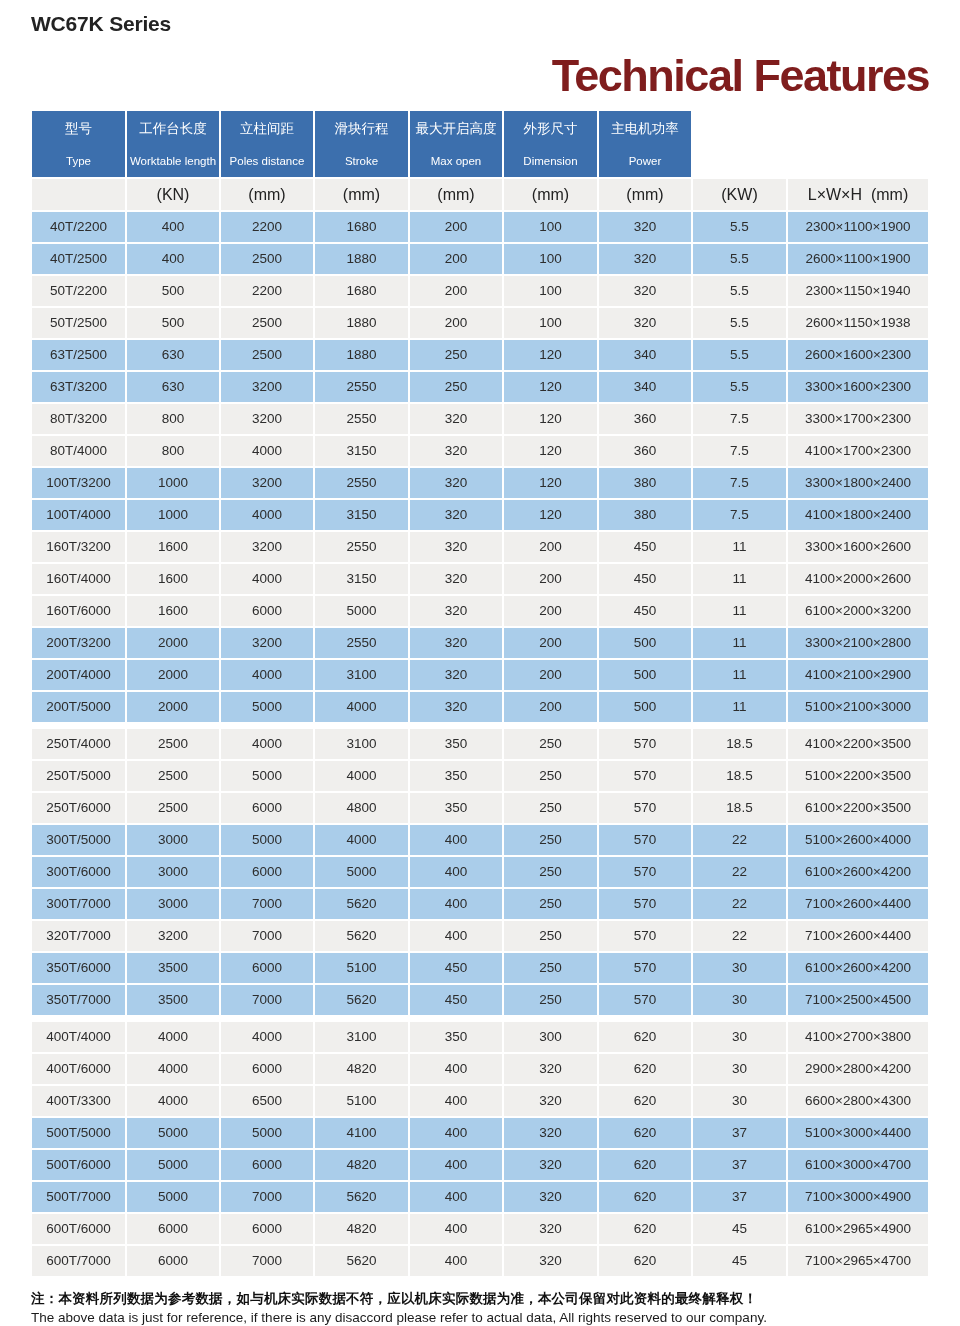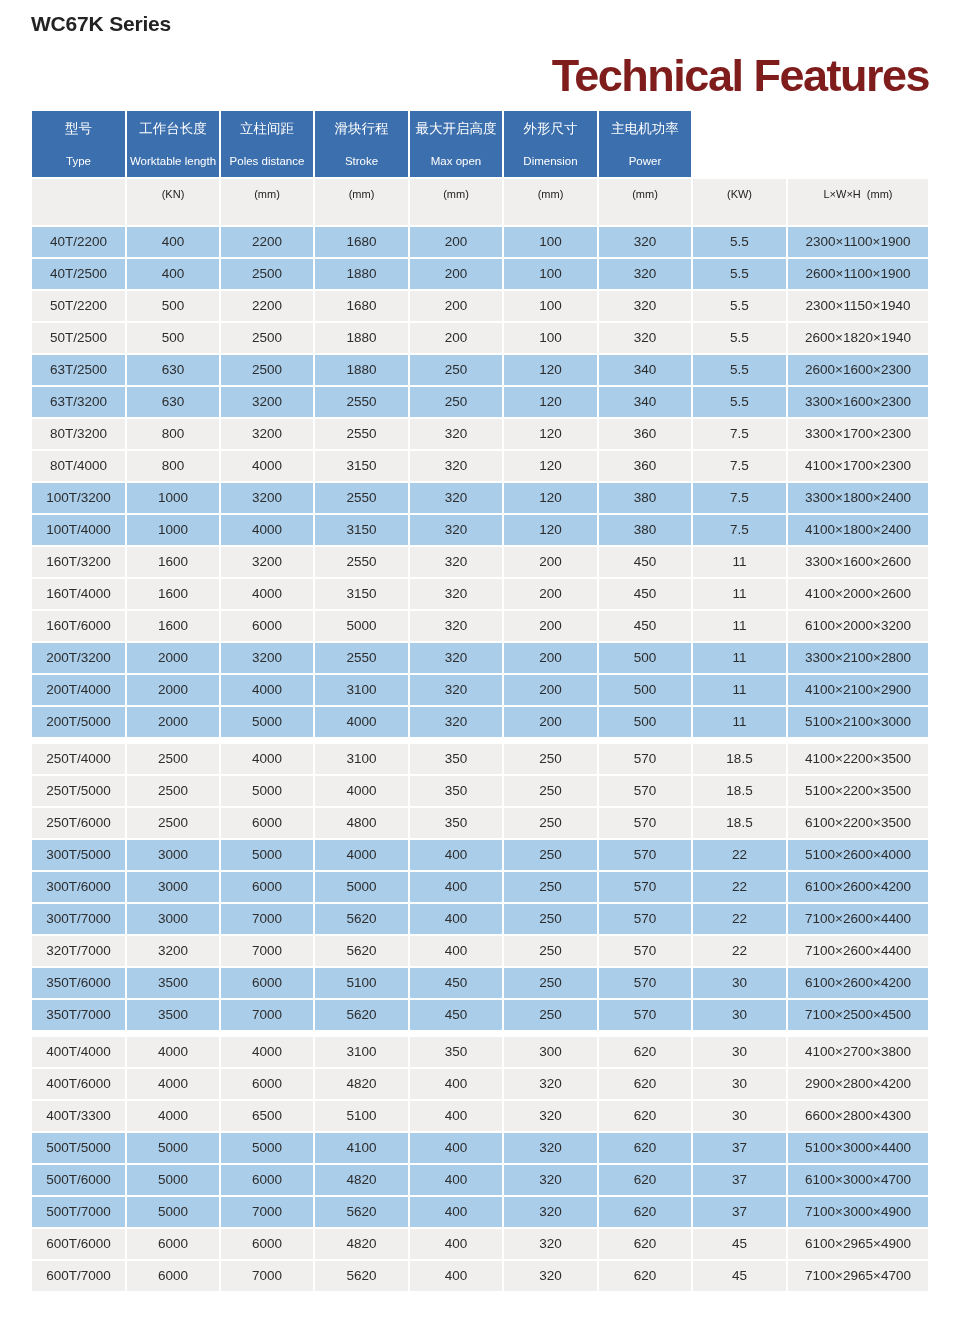--- a/index.html
+++ b/index.html
@@ -29,22 +29,22 @@
     display:grid;grid-template-columns:var(--cols);
     column-gap:2px;margin-bottom:2px;
   }
   .hcell{
     background:var(--header-blue);color:#ffffff;text-align:center;
     height:66px;display:flex;flex-direction:column;justify-content:center;gap:16px;
   }
   .hzh{font-size:13.5px;line-height:1.3;margin-bottom:2px;}
   .hen{font-size:11.5px;line-height:1.2;}
   .ucell{
-    background:var(--row-gray);height:46px;line-height:31px;
-    text-align:center;font-size:11px;color:#222222;
+    background:var(--row-gray);height:31px;line-height:31px;
+    text-align:center;font-size:16px;color:#222222;
   }
   .cell{
     height:30px;line-height:30px;text-align:center;
     font-size:13.5px;color:#2d2d2d;white-space:nowrap;
   }
   .row.blue .cell{background:var(--row-blue);}
   .row.gray .cell{background:var(--row-gray);}
   .gap{height:5px;}
   .note{margin:14px 0 0 1px;}
   .note-zh{font-size:13.5px;font-weight:bold;color:#101010;margin:0 0 2px 0;letter-spacing:0.2px;}
@@ -139,21 +139,21 @@
         </div>
         <div class="row gray">
           <div class="cell">50T/2500</div>
           <div class="cell">500</div>
           <div class="cell">2500</div>
           <div class="cell">1880</div>
           <div class="cell">200</div>
           <div class="cell">100</div>
           <div class="cell">320</div>
           <div class="cell">5.5</div>
-          <div class="cell">2600×1820×1940</div>
+          <div class="cell">2600×1150×1938</div>
         </div>
         <div class="row blue">
           <div class="cell">63T/2500</div>
           <div class="cell">630</div>
           <div class="cell">2500</div>
           <div class="cell">1880</div>
           <div class="cell">250</div>
           <div class="cell">120</div>
           <div class="cell">340</div>
           <div class="cell">5.5</div>
@@ -466,14 +466,18 @@
           <div class="cell">400</div>
           <div class="cell">320</div>
           <div class="cell">620</div>
           <div class="cell">45</div>
           <div class="cell">7100×2965×4700</div>
         </div>
       </div>
 
   </div>
 
+  <div class="note">
+    <p class="note-zh">注：本资料所列数据为参考数据，如与机床实际数据不符，应以机床实际数据为准，本公司保留对此资料的最终解释权！</p>
+    <p class="note-en">The above data is just for reference, if there is any disaccord please refer to actual data, All rights reserved to our company.</p>
+  </div>
 
 </div>
 
 </body></html>

